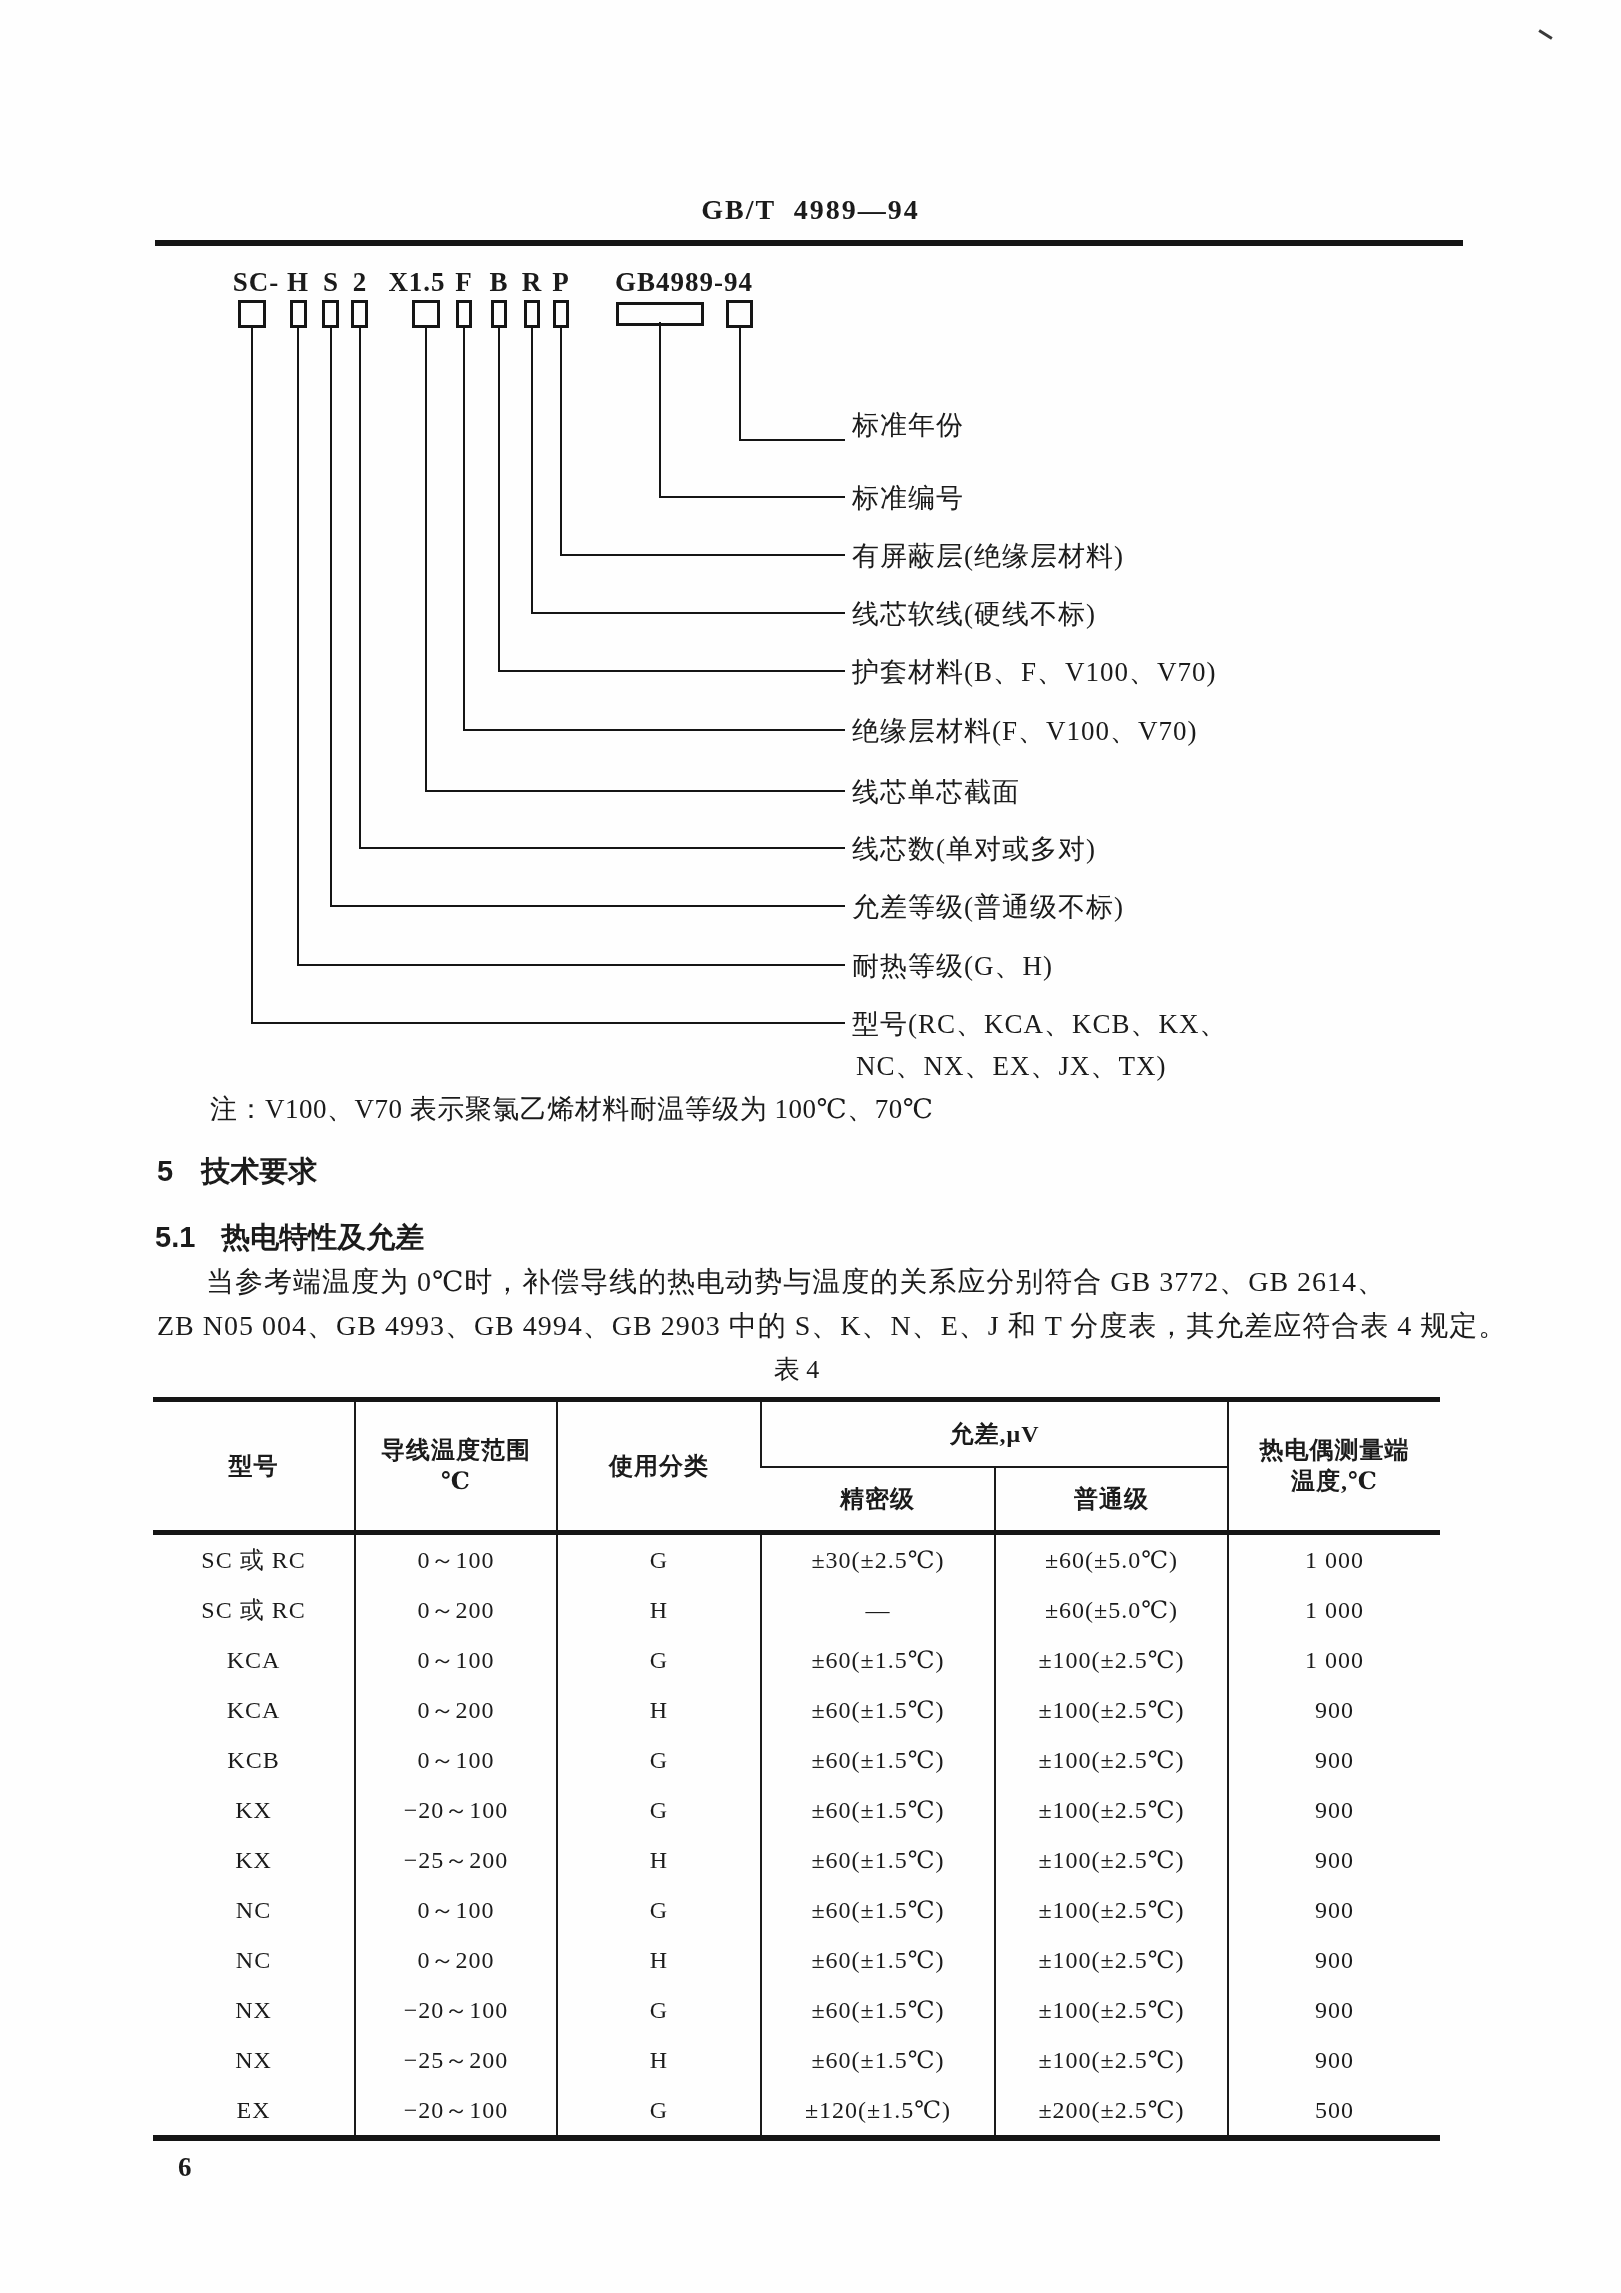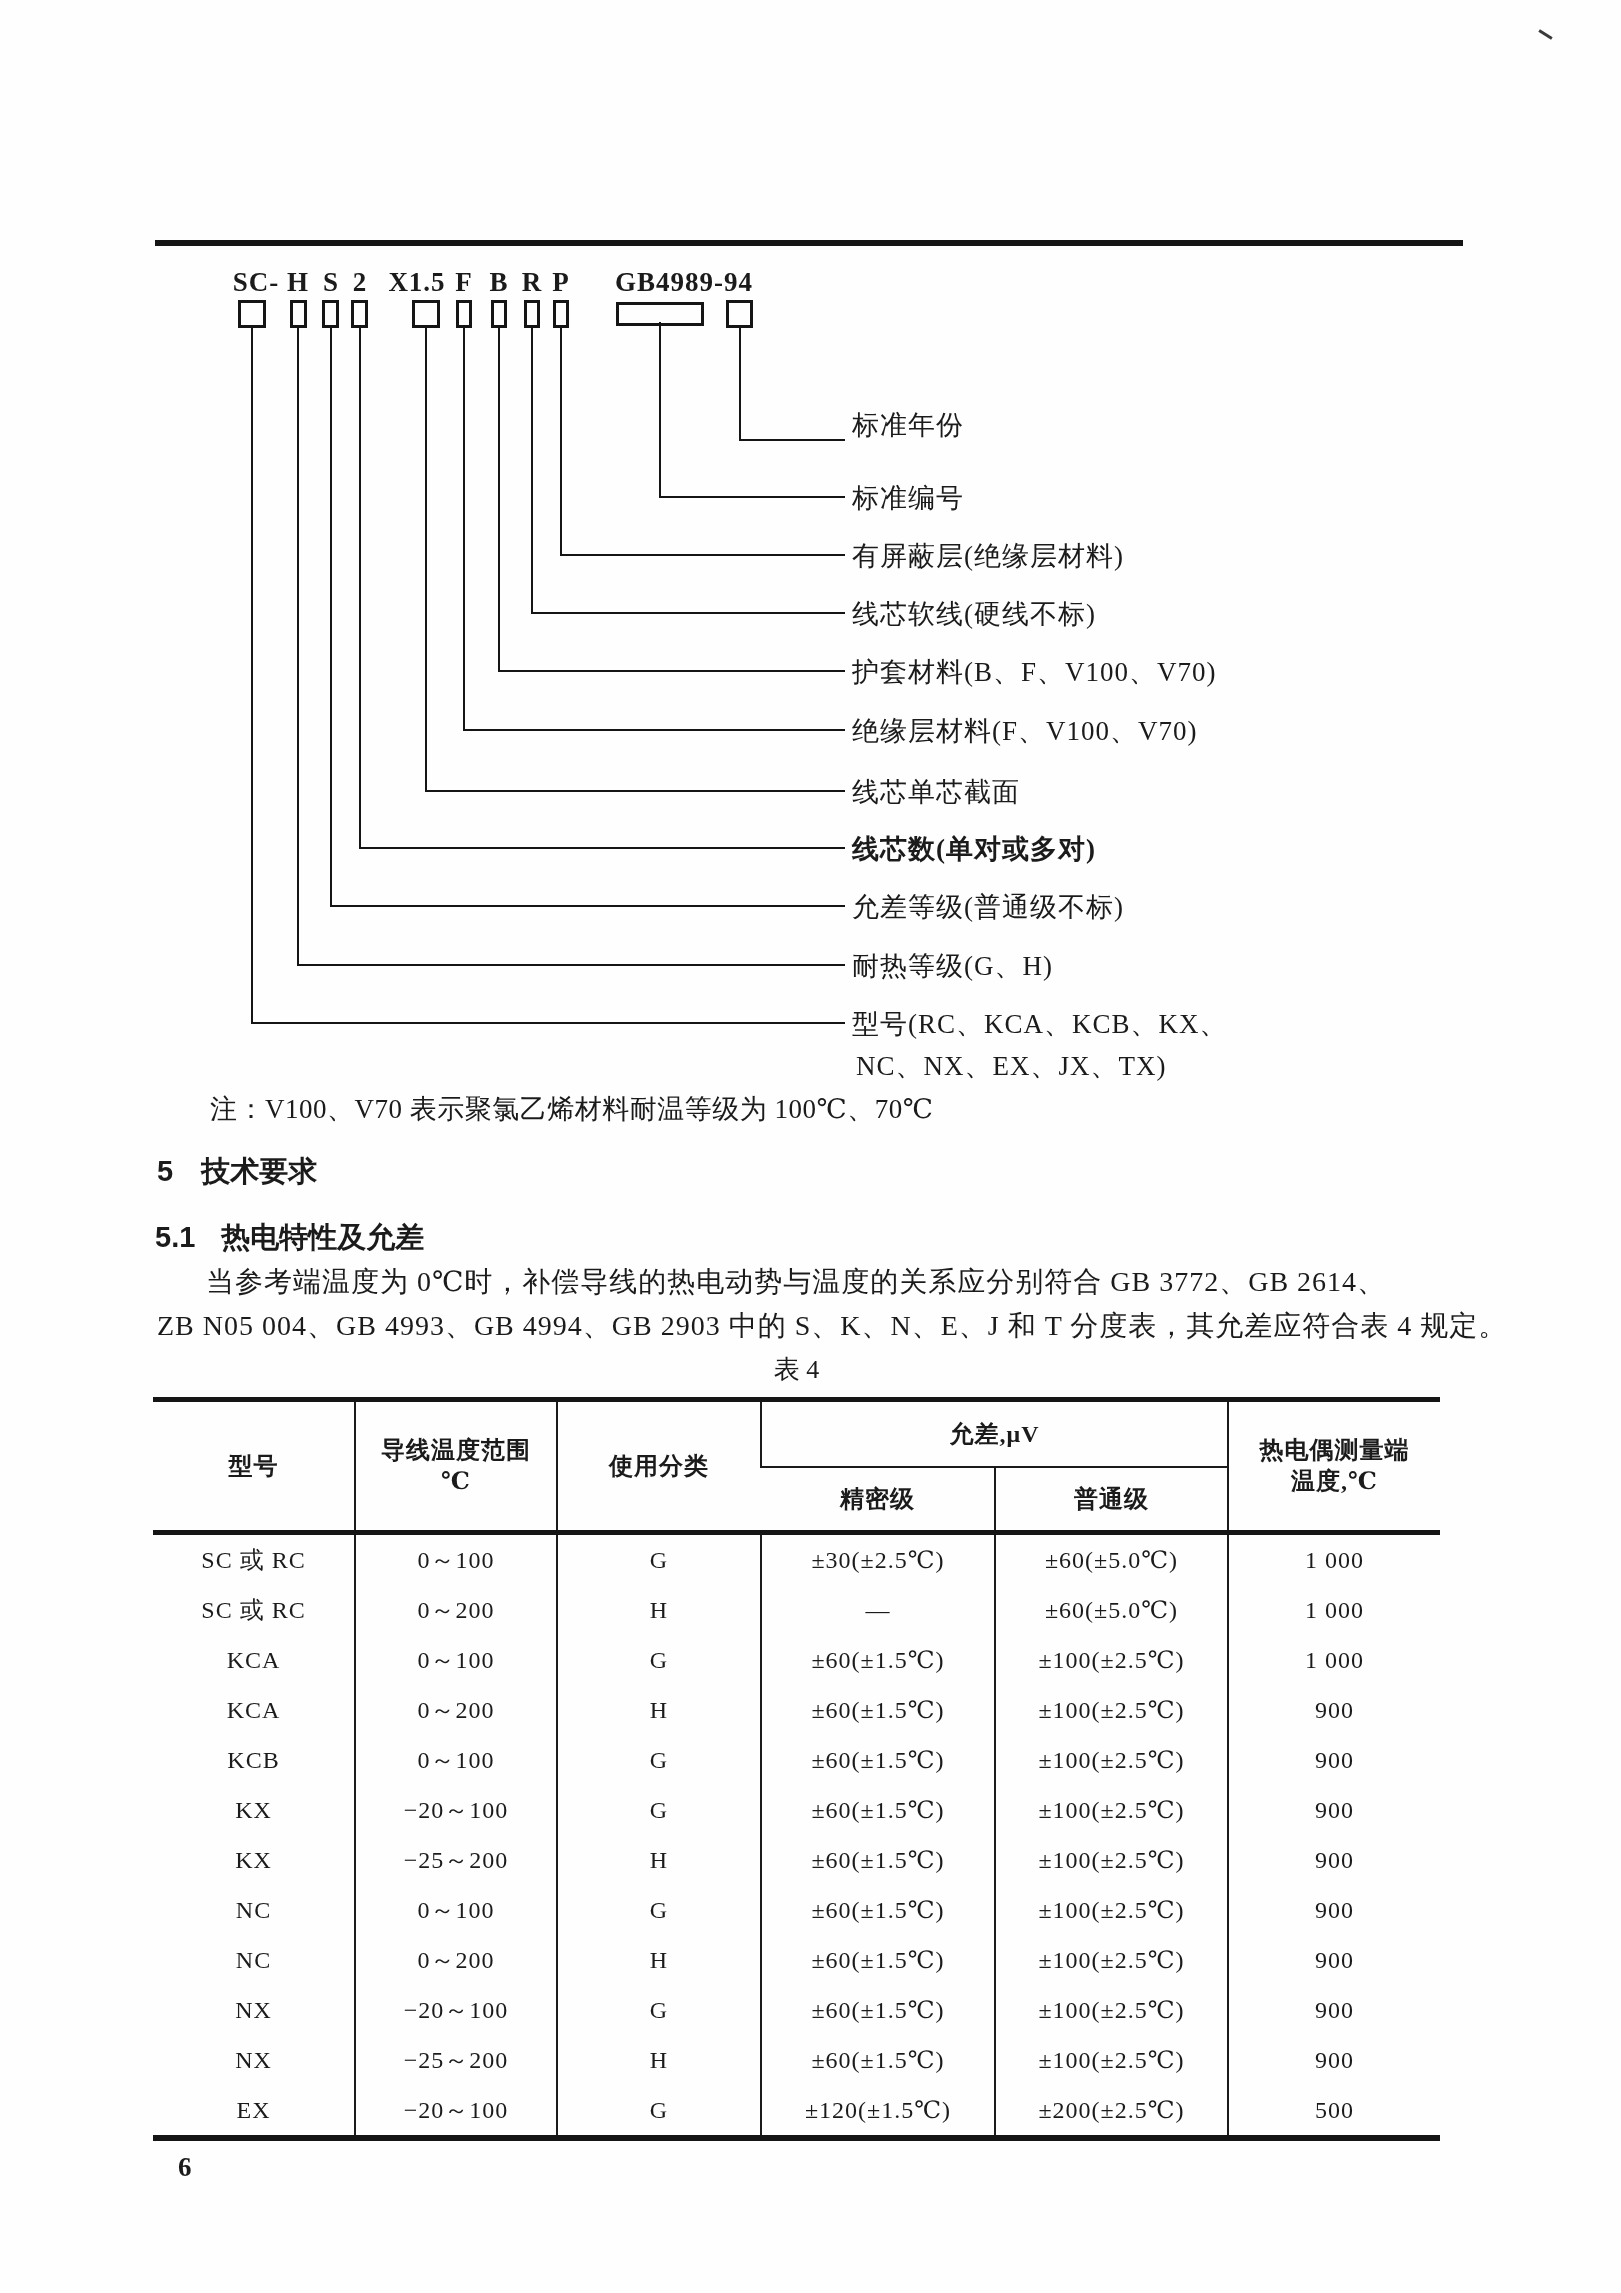--- a/index.html
+++ b/index.html
@@ -56,20 +56,21 @@
   .t4 .span-th{border-bottom:2px solid #1a1a1a;}
   .t4 .hrow2 th{height:62px;margin-top:40px;}
   .t4 tbody td{height:50px;letter-spacing:1px;}
   .two-line span{display:block;line-height:31px;}
 </style>
 </head>
 <body>
 
 <div class="page">
 
+  <div class="abs doc-code">GB/T  4989—94</div>
   <div class="abs top-rule"></div>
   <div class="abs artifact"></div>
 
   <span class="abs code-part" style="left:256px">SC-</span>
   <span class="abs code-part" style="left:298px">H</span>
   <span class="abs code-part" style="left:331px">S</span>
   <span class="abs code-part" style="left:360px">2</span>
   <span class="abs code-part" style="left:417px">X1.5</span>
   <span class="abs code-part" style="left:464px">F</span>
   <span class="abs code-part" style="left:499px">B</span>
@@ -122,21 +123,21 @@
   <div class="abs vline" style="left:251px;top:328px;height:696px;"></div>
   <div class="abs hline" style="left:251px;top:1022px;width:594px;"></div>
 
   <div class="abs callout" style="top:405px;">标准年份</div>
   <div class="abs callout" style="top:478px;">标准编号</div>
   <div class="abs callout" style="top:536px;">有屏蔽层(绝缘层材料)</div>
   <div class="abs callout" style="top:594px;">线芯软线(硬线不标)</div>
   <div class="abs callout" style="top:652px;">护套材料(B、F、V100、V70)</div>
   <div class="abs callout" style="top:711px;">绝缘层材料(F、V100、V70)</div>
   <div class="abs callout" style="top:772px;">线芯单芯截面</div>
-  <div class="abs callout" style="top:829px;font-weight:bold;">线芯数(单对或多对)</div>
+  <div class="abs callout" style="top:829px;">线芯数(单对或多对)</div>
   <div class="abs callout" style="top:887px;">允差等级(普通级不标)</div>
   <div class="abs callout" style="top:946px;">耐热等级(G、H)</div>
   <div class="abs callout" style="top:1004px;">型号(RC、KCA、KCB、KX、</div>
   <div class="abs callout2" style="top:1046px;text-align:center;">NC、NX、EX、JX、TX)</div>
 
   <div class="abs note">注：V100、V70 表示聚氯乙烯材料耐温等级为 100℃、70℃</div>
 
   <div class="abs h5">
     <span class="num">5</span><span>技术要求</span>
   </div>

